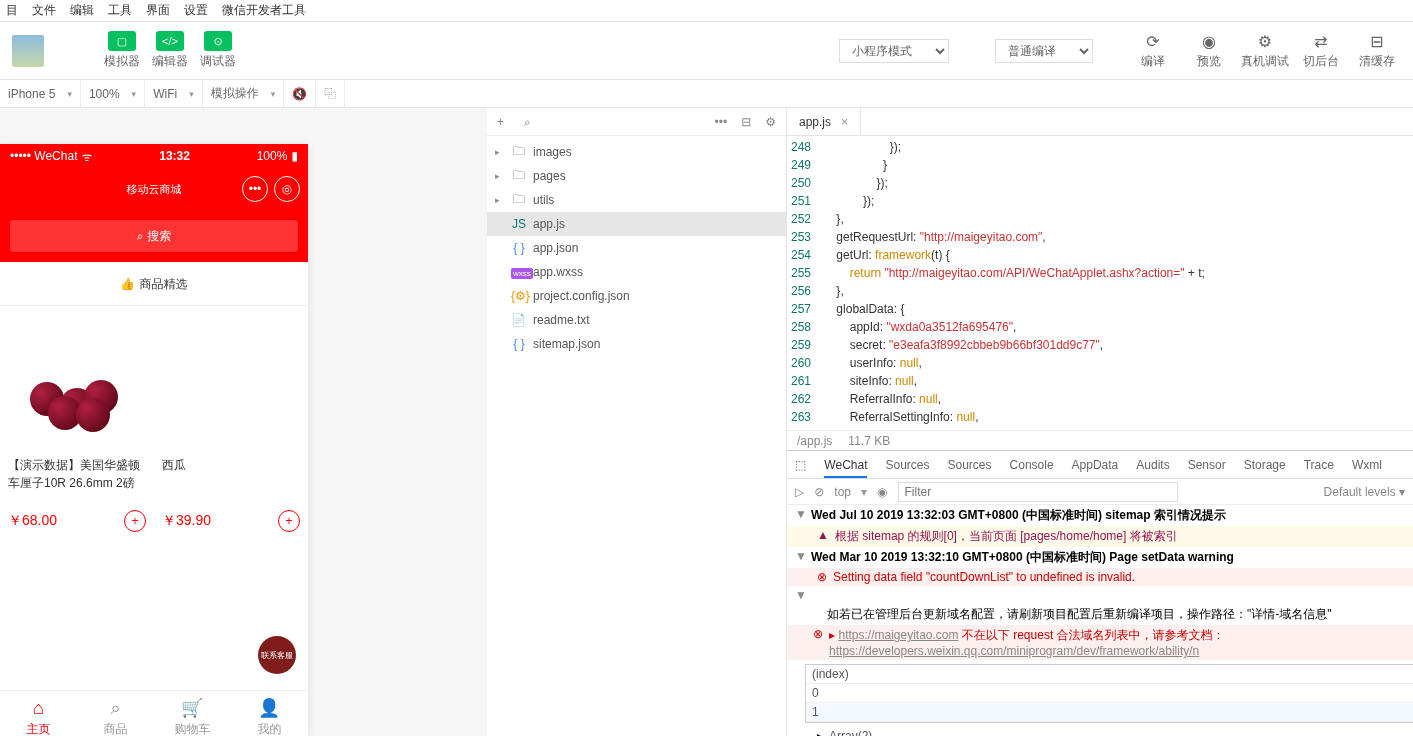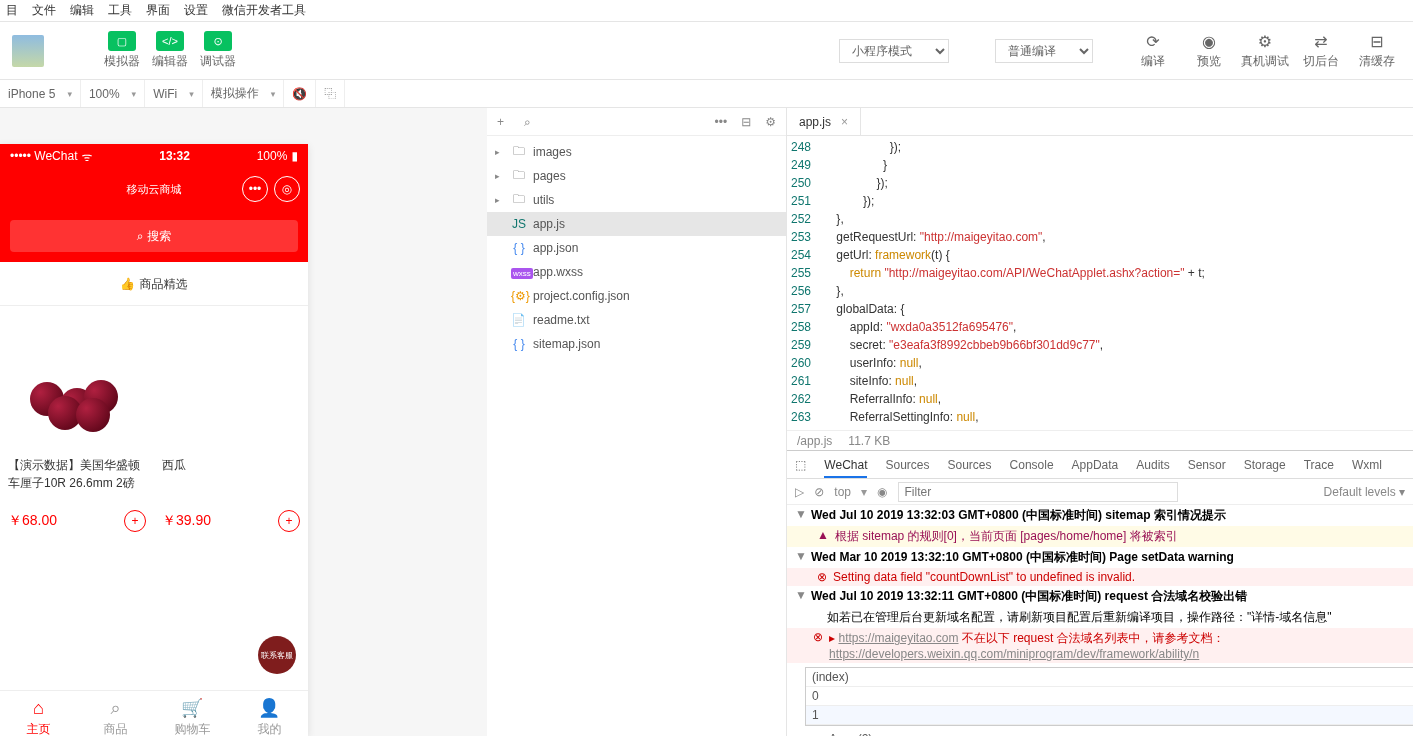--- a/index.html
+++ b/index.html
@@ -348,21 +348,20 @@
             <span class="tw">▼</span>
             <b>Wed Mar 10 2019 13:32:10 GMT+0800 (中国标准时间) Page setData warning</b>
           </div>
         <div class="crow err">
             <span style="width:16px"></span>
             <span>⊗</span>
             <span>Setting data field "countDownList" to undefined is invalid.</span>
           </div>
         <div class="crow">
             <span class="tw">▼</span>
-            <b>Wed Jul 10 2019 13:32:11 GMT+0800 (中国标准时间) request 合法域名校验出错</b>
           </div>
         <div class="crow">
             <span style="width:26px"></span>
             <span>如若已在管理后台更新域名配置，请刷新项目配置后重新编译项目，操作路径："详情-域名信息"</span>
           </div>
         <div class="crow err">
             <span style="width:16px"></span>
             <span>⊗</span>
             <span>▸ <a class="lnk">https://maigeyitao.com</a><span> 不在以下 request 合法域名列表中，请参考文档：</span><a class="lnk">https://developers.weixin.qq.com/miniprogram/dev/framework/ability/n</a></span>
           </div>

